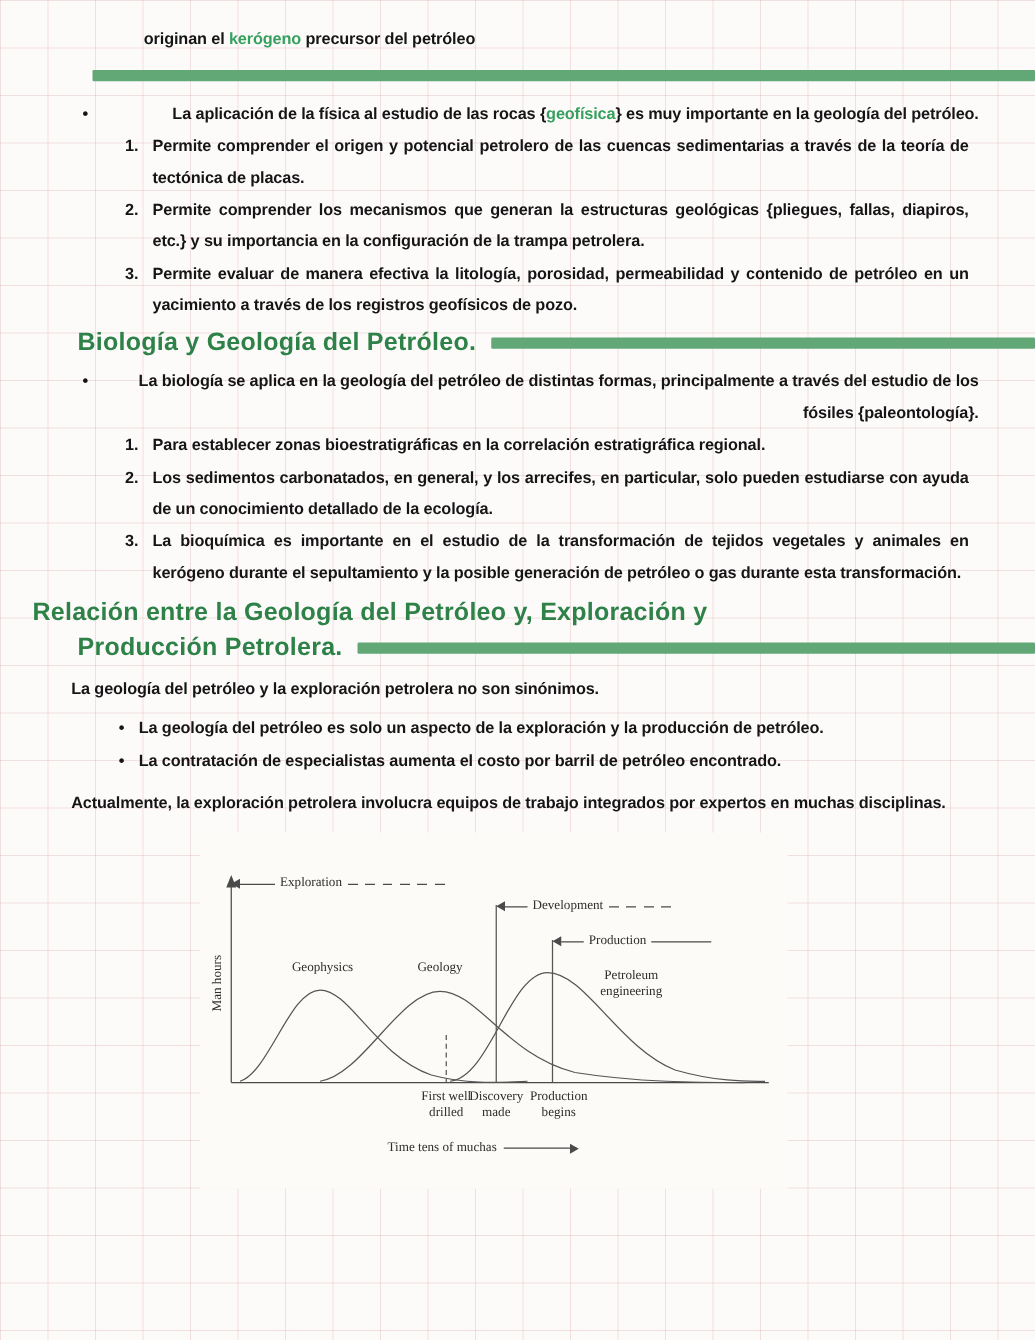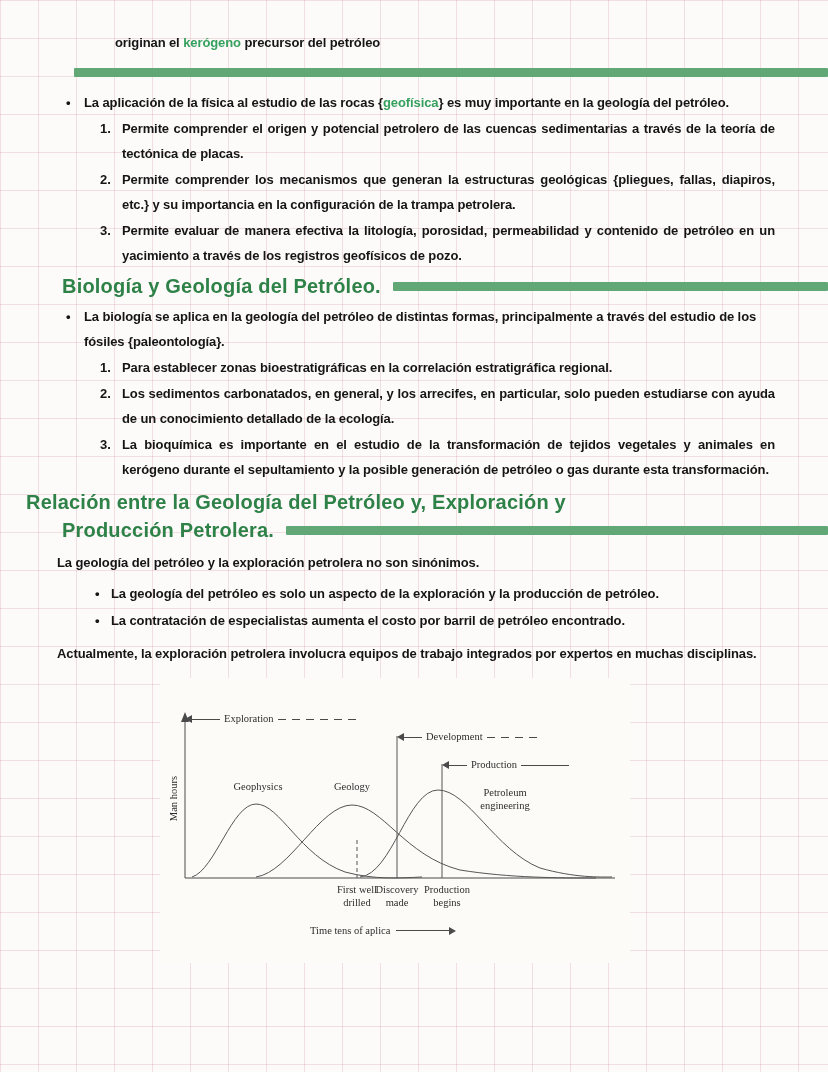--- a/index.html
+++ b/index.html
@@ -1,39 +1,39 @@
 <!DOCTYPE html>
 <html><head>
 <meta charset="utf-8">
 <style>
   html,body{margin:0;padding:0;}
   .page{
     position:relative;
     width:828px;height:1072px;
     box-sizing:border-box;
-    padding-top:32px;
+    padding-top:20px;
     background-color:#fdfafa;
     background-image:
       linear-gradient(to right, rgba(205,145,145,0.25) 1px, transparent 1px),
       linear-gradient(to bottom, rgba(205,145,145,0.25) 1px, transparent 1px);
     background-size:38px 38px;
     font-family:"Liberation Sans", sans-serif;
     color:#151515;
     overflow:hidden;
   }
   .body-text{font-size:13px;line-height:25px;font-weight:600;letter-spacing:-0.1px;}
   .green{color:#36a05e;}
   .intro{margin-left:115px;height:22px;line-height:22px;}
   .heading-row{display:flex;align-items:center;margin:4px 0 0 62px;height:28px;}
   .heading-text{font-size:20px;font-weight:700;color:#2e8248;letter-spacing:0.2px;white-space:nowrap;}
   .hbar{flex:1;height:9px;background:#62a877;margin-left:12px;border-radius:1px;}
   .h3-line1{margin:6px 0 0 26px;height:28px;line-height:28px;font-size:20px;font-weight:700;color:#2e8248;letter-spacing:0.2px;}
   .bullet-row{display:flex;margin:4px 45px 0 66px;}
   .bullet-row .dot{width:18px;flex:none;font-weight:700;}
-  .bullet-row .btext{flex:1;}
+  .bullet-row .btext{flex:1;text-align:right;}
   .bullet-row2{display:flex;margin:2px 45px 0 95px;}
   .bullet-row2 .dot{width:16px;flex:none;font-weight:700;}
   .numitem{display:flex;margin:1px 53px 1px 100px;}
   .numitem .num{width:22px;flex:none;font-weight:700;}
   .numitem .ntext{flex:1;text-align:justify;}
   .para{margin:6px 38px 0 57px;text-align:justify;}
   
   .figure{
     position:relative;margin:12px 0 0 160px;width:470px;height:285px;
     background:#fcfbf8;
@@ -167,18 +167,18 @@
 
     <div class="fig-label" style="left:58px;top:102px;width:80px;">Geophysics</div>
     <div class="fig-label" style="left:157px;top:102px;width:70px;">Geology</div>
     <div class="fig-label" style="left:300px;top:108px;width:90px;">Petroleum engineering</div>
 
     <div class="fig-label" style="left:176px;top:205px;width:42px;">First well drilled</div>
     <div class="fig-label" style="left:207px;top:205px;width:60px;">Discovery made</div>
     <div class="fig-label" style="left:255px;top:205px;width:64px;">Production begins</div>
 
     <div class="xaxis-row">
-      <span>Time tens of aplica</span>
+      <span>Time tens of muchas</span>
       <span class="xline"></span>
     </div>
   </div>
 
 </div>
 
 </body></html>

